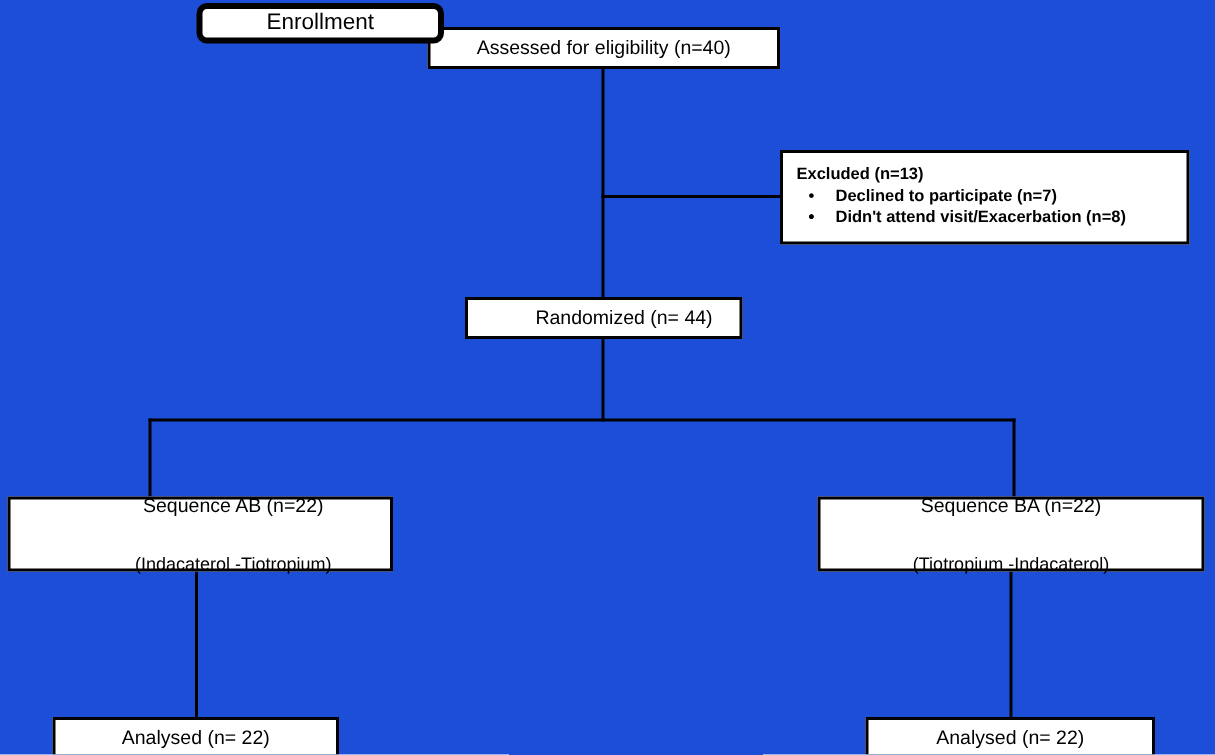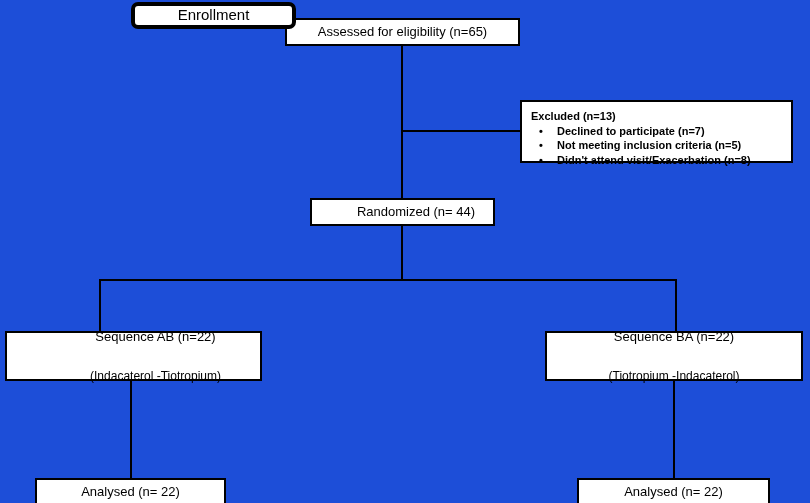--- a/index.html
+++ b/index.html
@@ -96,33 +96,32 @@
 
   <div class="ln v" style="left:130px; top:381px; height:98px;"></div>
 
   <div class="ln v" style="left:673px; top:381px; height:98px;"></div>
 
   <div class="box thick" style="left:131px; top:2px; width:165px; height:27px; z-index:5;">
     <span class="line1">Enrollment</span>
   </div>
 
   <div class="box fs13" style="left:285px; top:18px; width:235px; height:28px;">
-    <span class="line1">Assessed for eligibility (n=65)</span>
+    <span class="line1">Assessed for eligibility (n=40)</span>
   </div>
 
   <div class="box listbox fs11" style="left:520px; top:100px; width:273px; height:63px;font-weight:bold;">
     <span class="head">Excluded (n=13)</span>
     <ul>
       <li>
         <span class="bullet">•</span>
         <span>Declined to participate (n=7)</span>
       </li>
       <li>
         <span class="bullet">•</span>
-        <span>Not meeting inclusion criteria (n=5)</span>
       </li>
       <li>
         <span class="bullet">•</span>
         <span>Didn't attend visit/Exacerbation (n=8)</span>
       </li>
     </ul>
   </div>
 
   <div class="box fs13" style="left:310px; top:198px; width:185px; height:28px;padding-left:27px;">
     <span class="line1">Randomized (n= 44)</span>

